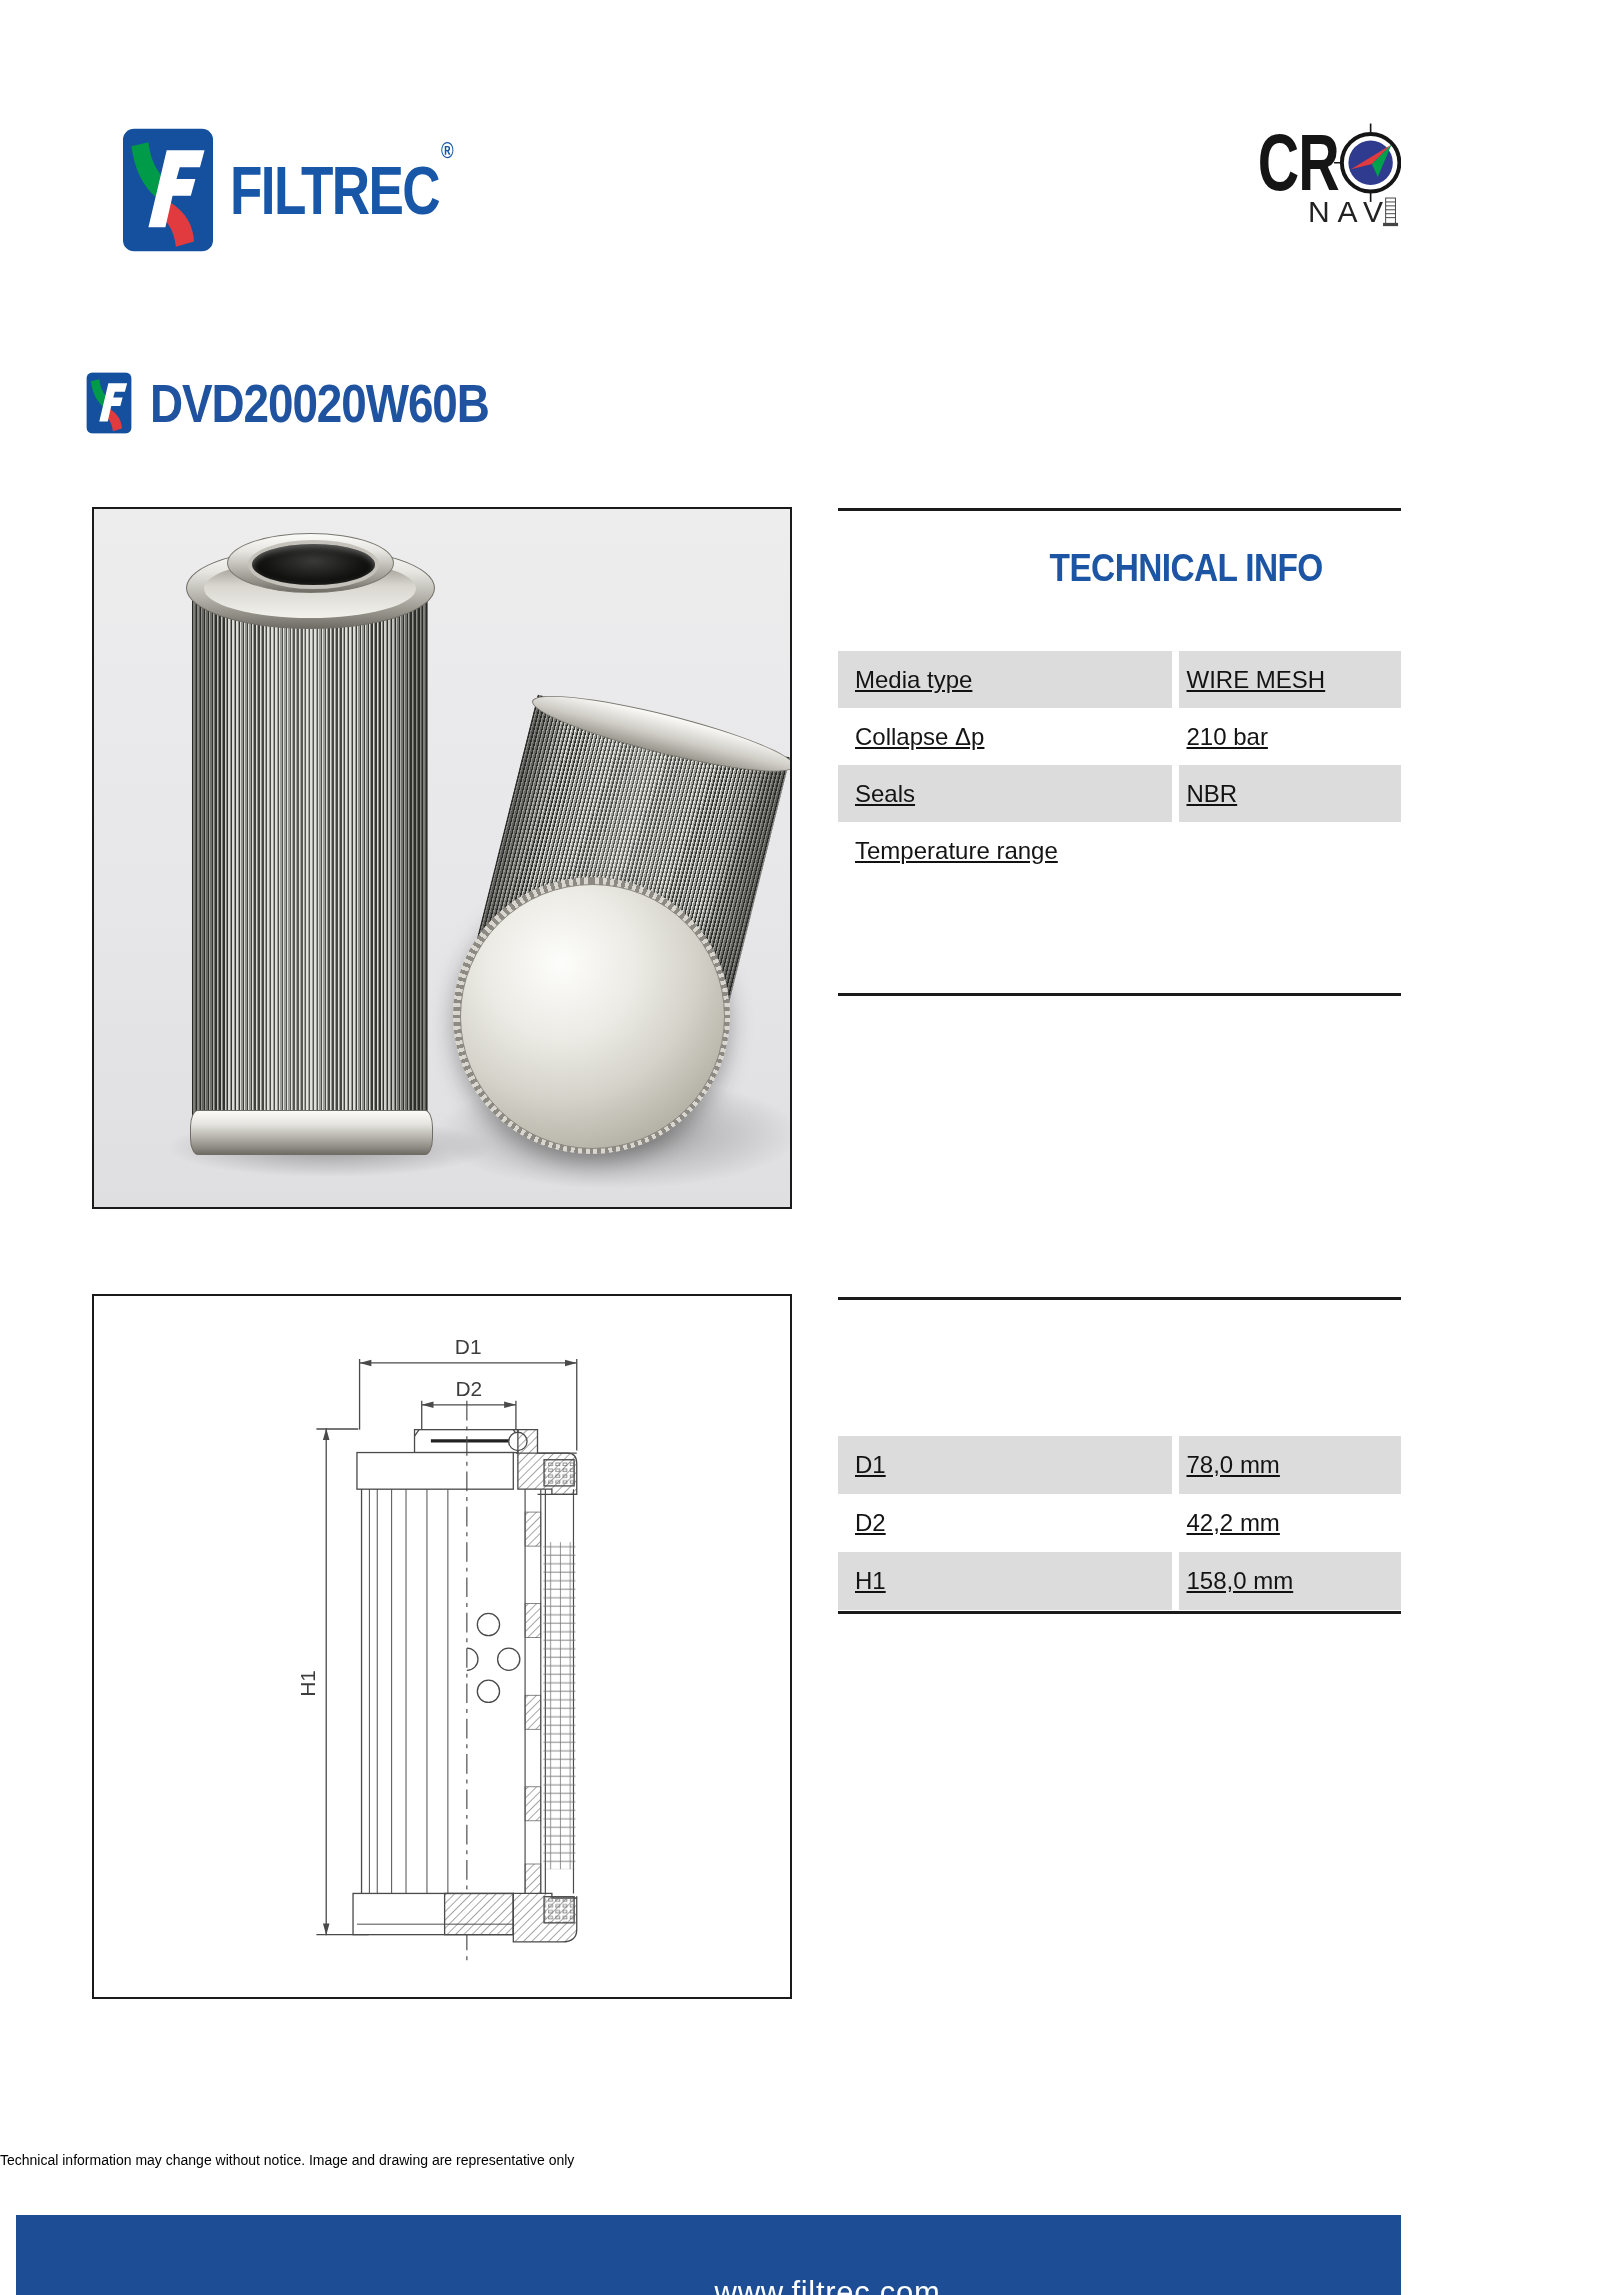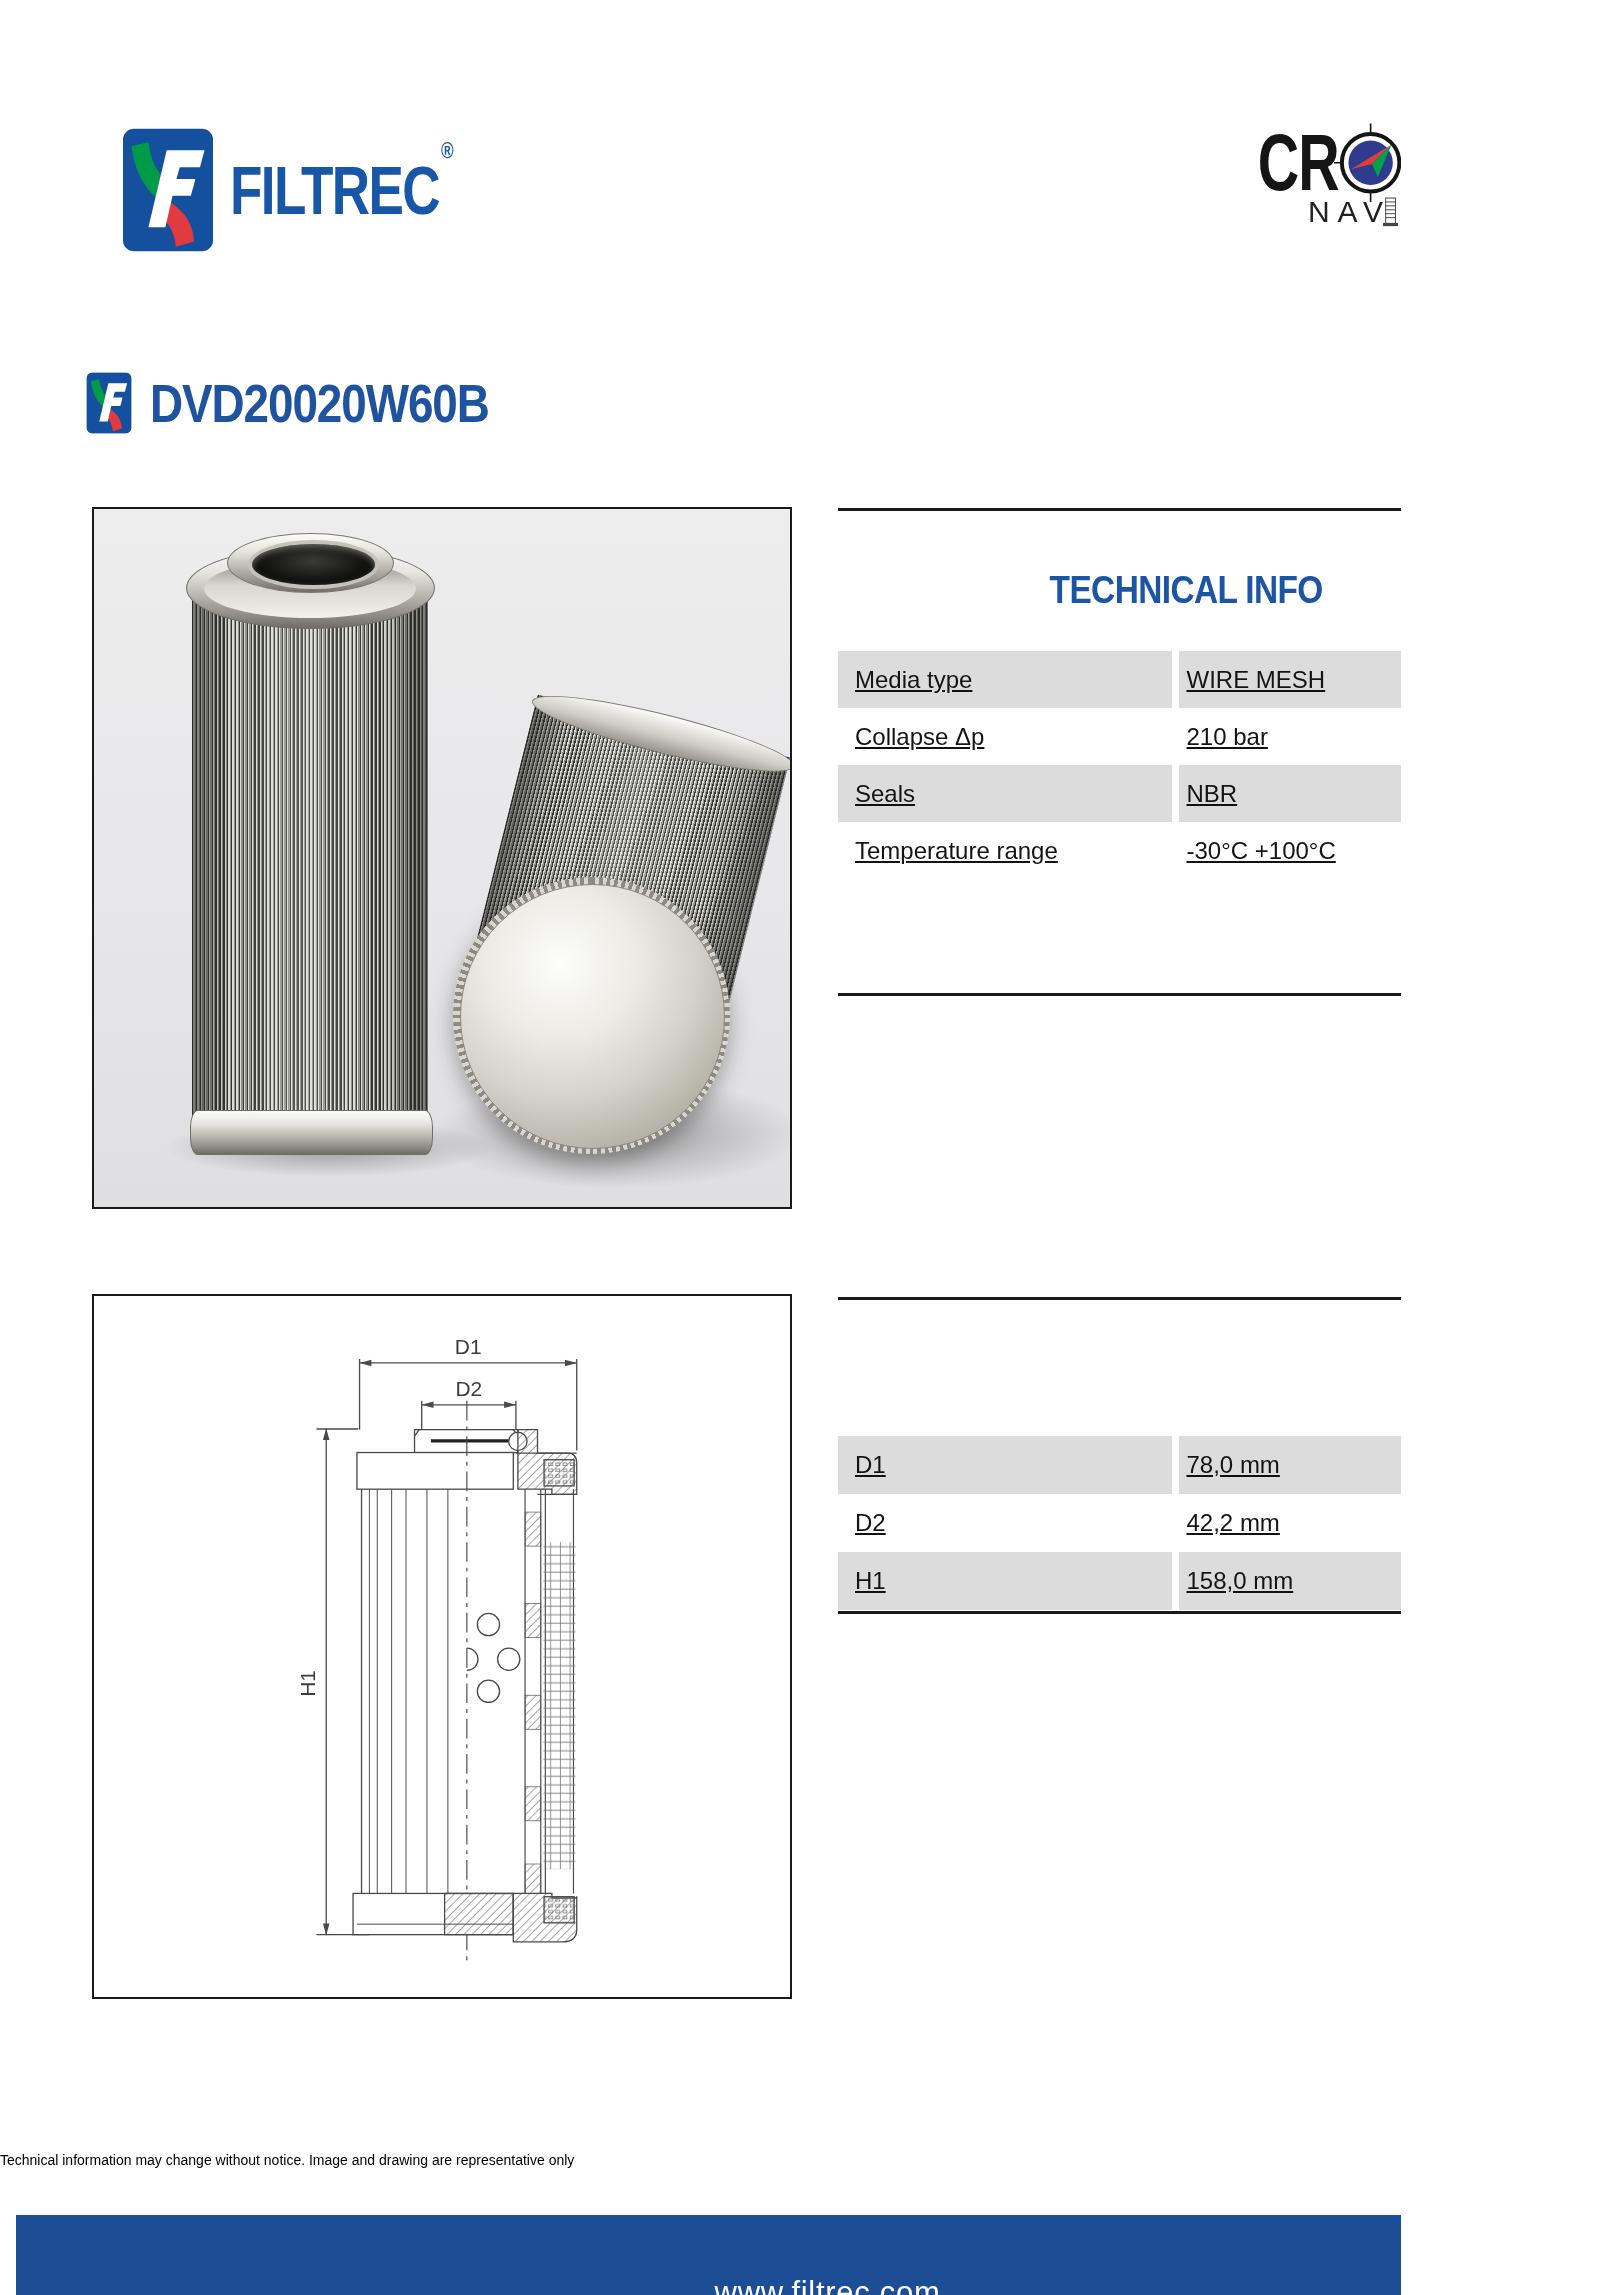--- a/index.html
+++ b/index.html
@@ -49,21 +49,21 @@
           background:linear-gradient(180deg,#fbfbf9,#cfcdc6 55%,#99968d);border:0.7px solid #7a786f;}
   .tl-cap{position:absolute;left:359px;top:368px;width:277px;height:277px;border-radius:50%;
           background:repeating-conic-gradient(#8c8a83 0deg 1.6deg,#d8d6cf 1.6deg 3.2deg);
           box-shadow:0 9.2px 22px rgba(30,30,30,.35);}
   .tl-face{position:absolute;left:7.2px;top:7.2px;width:263px;height:263px;border-radius:50%;
           background:radial-gradient(circle at 38% 30%,#fdfdfb 0%,#ecebe5 30%,#d4d2c9 55%,#b2afa4 80%,#97948a 100%);
           border:0.7px solid #8a887f;}
 
   
   .rule{position:absolute;left:838px;width:696px;height:2.6px;background:#1a1a1a;}
-  .sec-title{position:absolute;left:838px;width:696px;display:flex;justify-content:center;align-items:flex-end;}
+  .sec-title{position:absolute;left:838px;width:696px;display:flex;justify-content:center;align-items:flex-start;}
   .sec-title span{font-weight:bold;color:#1B55A4;transform:scaleX(.88);transform-origin:center;white-space:nowrap;letter-spacing:-0.7px;}
   #ti-title{top:547px;height:65px;} #ti-title span{font-size:38px;}
   #od-title{top:1335px;height:65px;} #od-title span{font-size:41px;}
   .dtable{position:absolute;left:838px;width:696px;text-decoration:underline;}
   #ti-table{top:651px;} #od-table{top:1436px;}
   .trow{display:flex;}
   #ti-table .trow{height:57px;} #od-table .trow{height:58px;}
   .cell{display:flex;align-items:center;font-size:24px;color:#141414;}
   .cell.lbl{width:317px;padding-left:17px;}
   .cell.val{width:336px;margin-left:6.5px;padding-left:8px;}
@@ -167,21 +167,20 @@
     <div class="trow">
       <div class="cell lbl">Collapse Δp</div>
       <div class="cell val">210 bar</div>
     </div>
     <div class="trow alt">
       <div class="cell lbl">Seals</div>
       <div class="cell val">NBR</div>
     </div>
     <div class="trow">
       <div class="cell lbl">Temperature range</div>
-      <div class="cell val">-30°C +100°C</div>
     </div>
   </div>
   <div class="rule" style="top:993px;"></div>
 
   <div id="drawing-box" class="frame">
     <svg width="696" height="701" viewBox="0 0 1064 1071">
       <defs>
         <pattern id="hatch" width="9" height="9" patternUnits="userSpaceOnUse" patternTransform="rotate(45)">
           <line x1="0" y1="0" x2="0" y2="9" stroke="#666" stroke-width="1.8"></line>
         </pattern>

